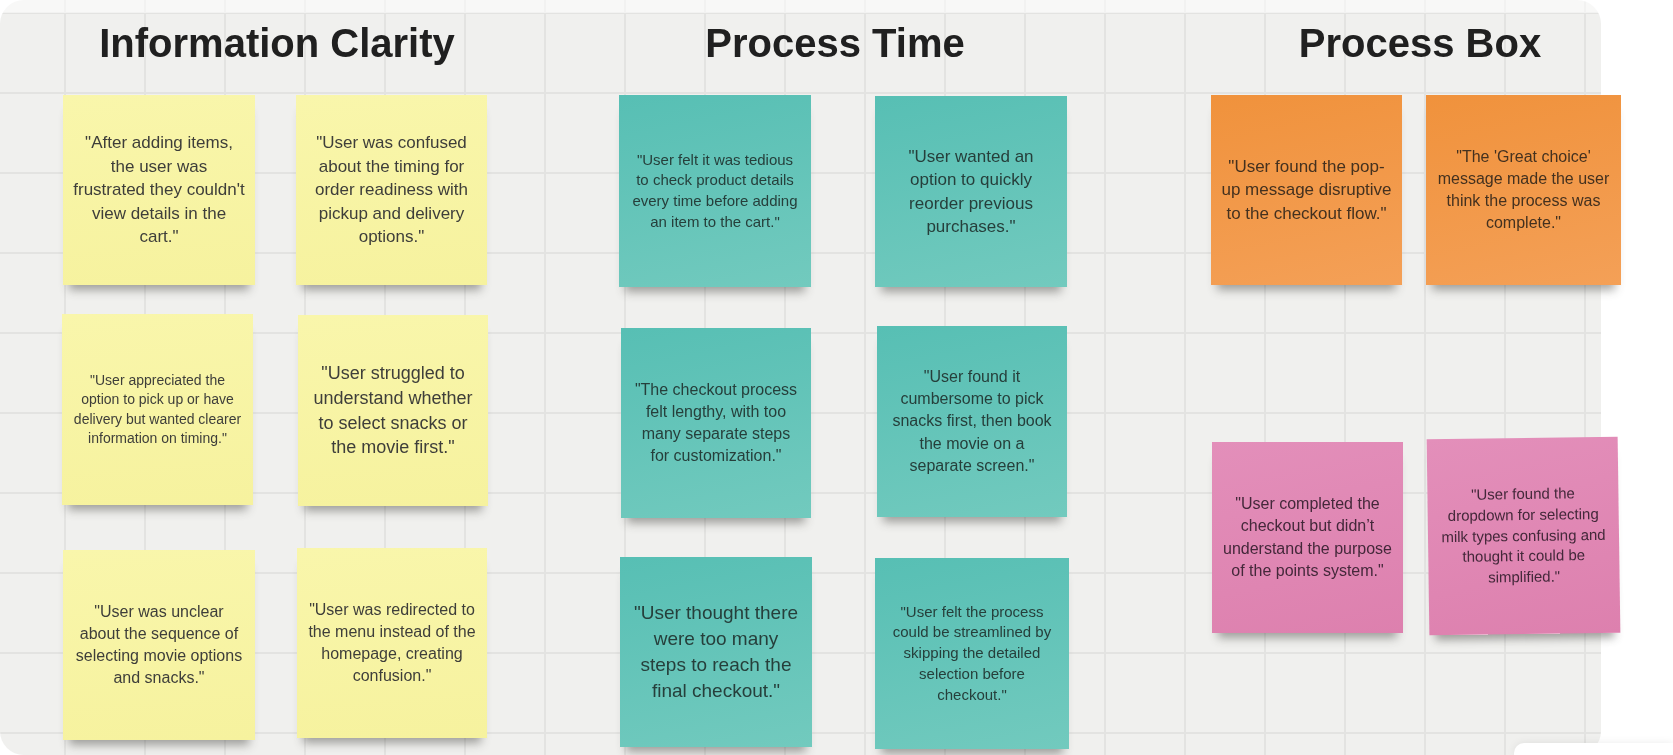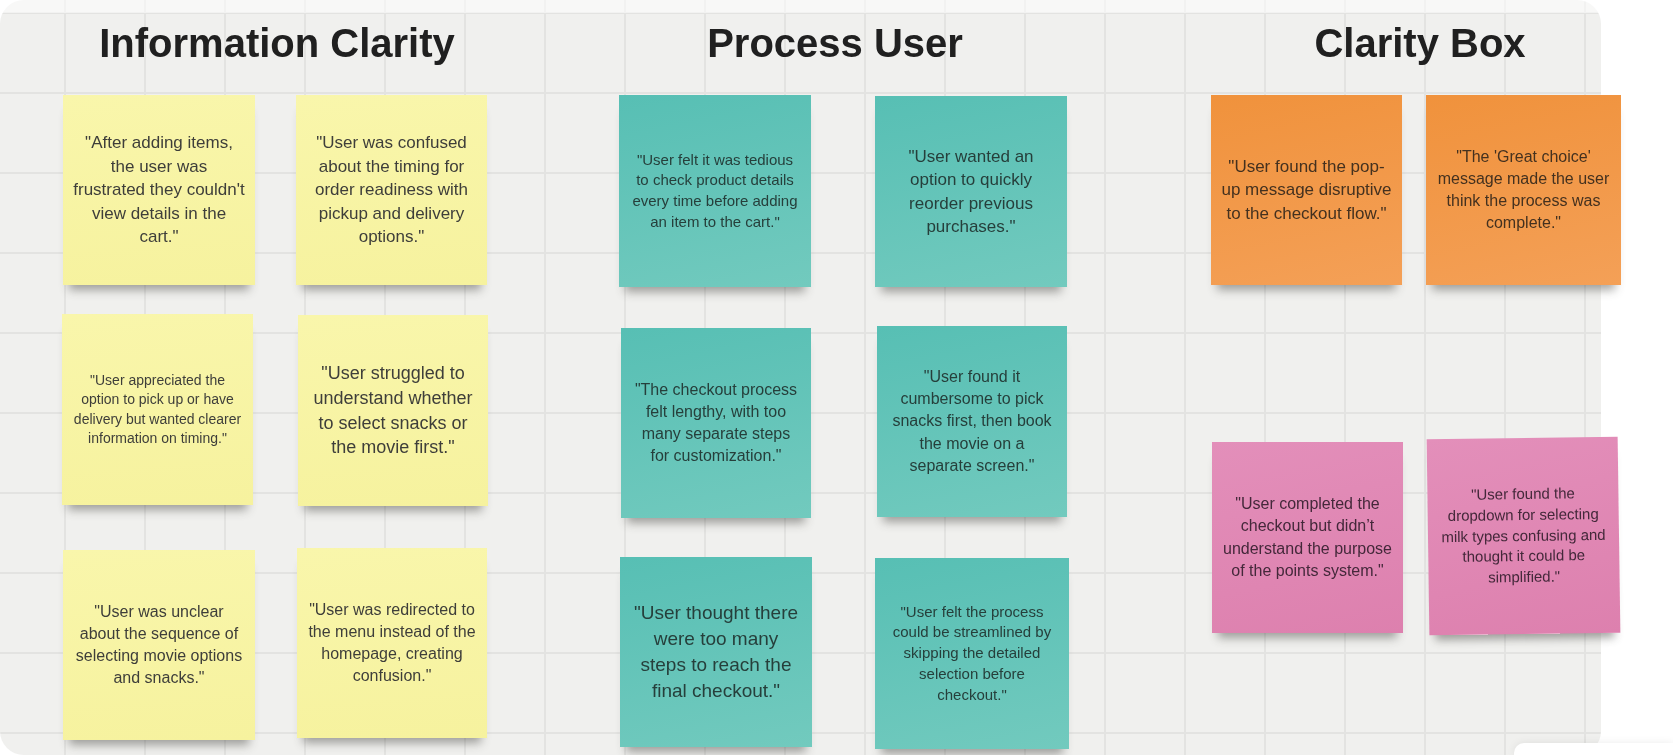--- a/index.html
+++ b/index.html
@@ -66,22 +66,22 @@
   }
 </style>
 </head>
 <body>
 
 <div class="canvas">
   <div class="top-light-strip"></div>
   <div class="corner-artifact"></div>
 
   <div class="col-title t-info">Information Clarity</div>
-  <div class="col-title t-process">Process User</div>
-  <div class="col-title t-dialog">Clarity Box</div>
+  <div class="col-title t-process">Process Time</div>
+  <div class="col-title t-dialog">Process Box</div>
 
   <div class="note yellow n-y1">"After adding items, the user was frustrated they couldn't view details in the cart."</div>
   <div class="note yellow n-y2">"User was confused about the timing for order readiness with pickup and delivery options."</div>
   <div class="note yellow n-y3">"User appreciated the option to pick up or have delivery but wanted clearer information on timing."</div>
   <div class="note yellow n-y4">"User struggled to understand whether to select snacks or the movie first."</div>
   <div class="note yellow n-y5">"User was unclear about the sequence of selecting movie options and snacks."</div>
   <div class="note yellow n-y6">"User was redirected to the menu instead of the homepage, creating confusion."</div>
 
   <div class="note teal n-t1">"User felt it was tedious to check product details every time before adding an item to the cart."</div>
   <div class="note teal n-t2">"User wanted an option to quickly reorder previous purchases."</div>

